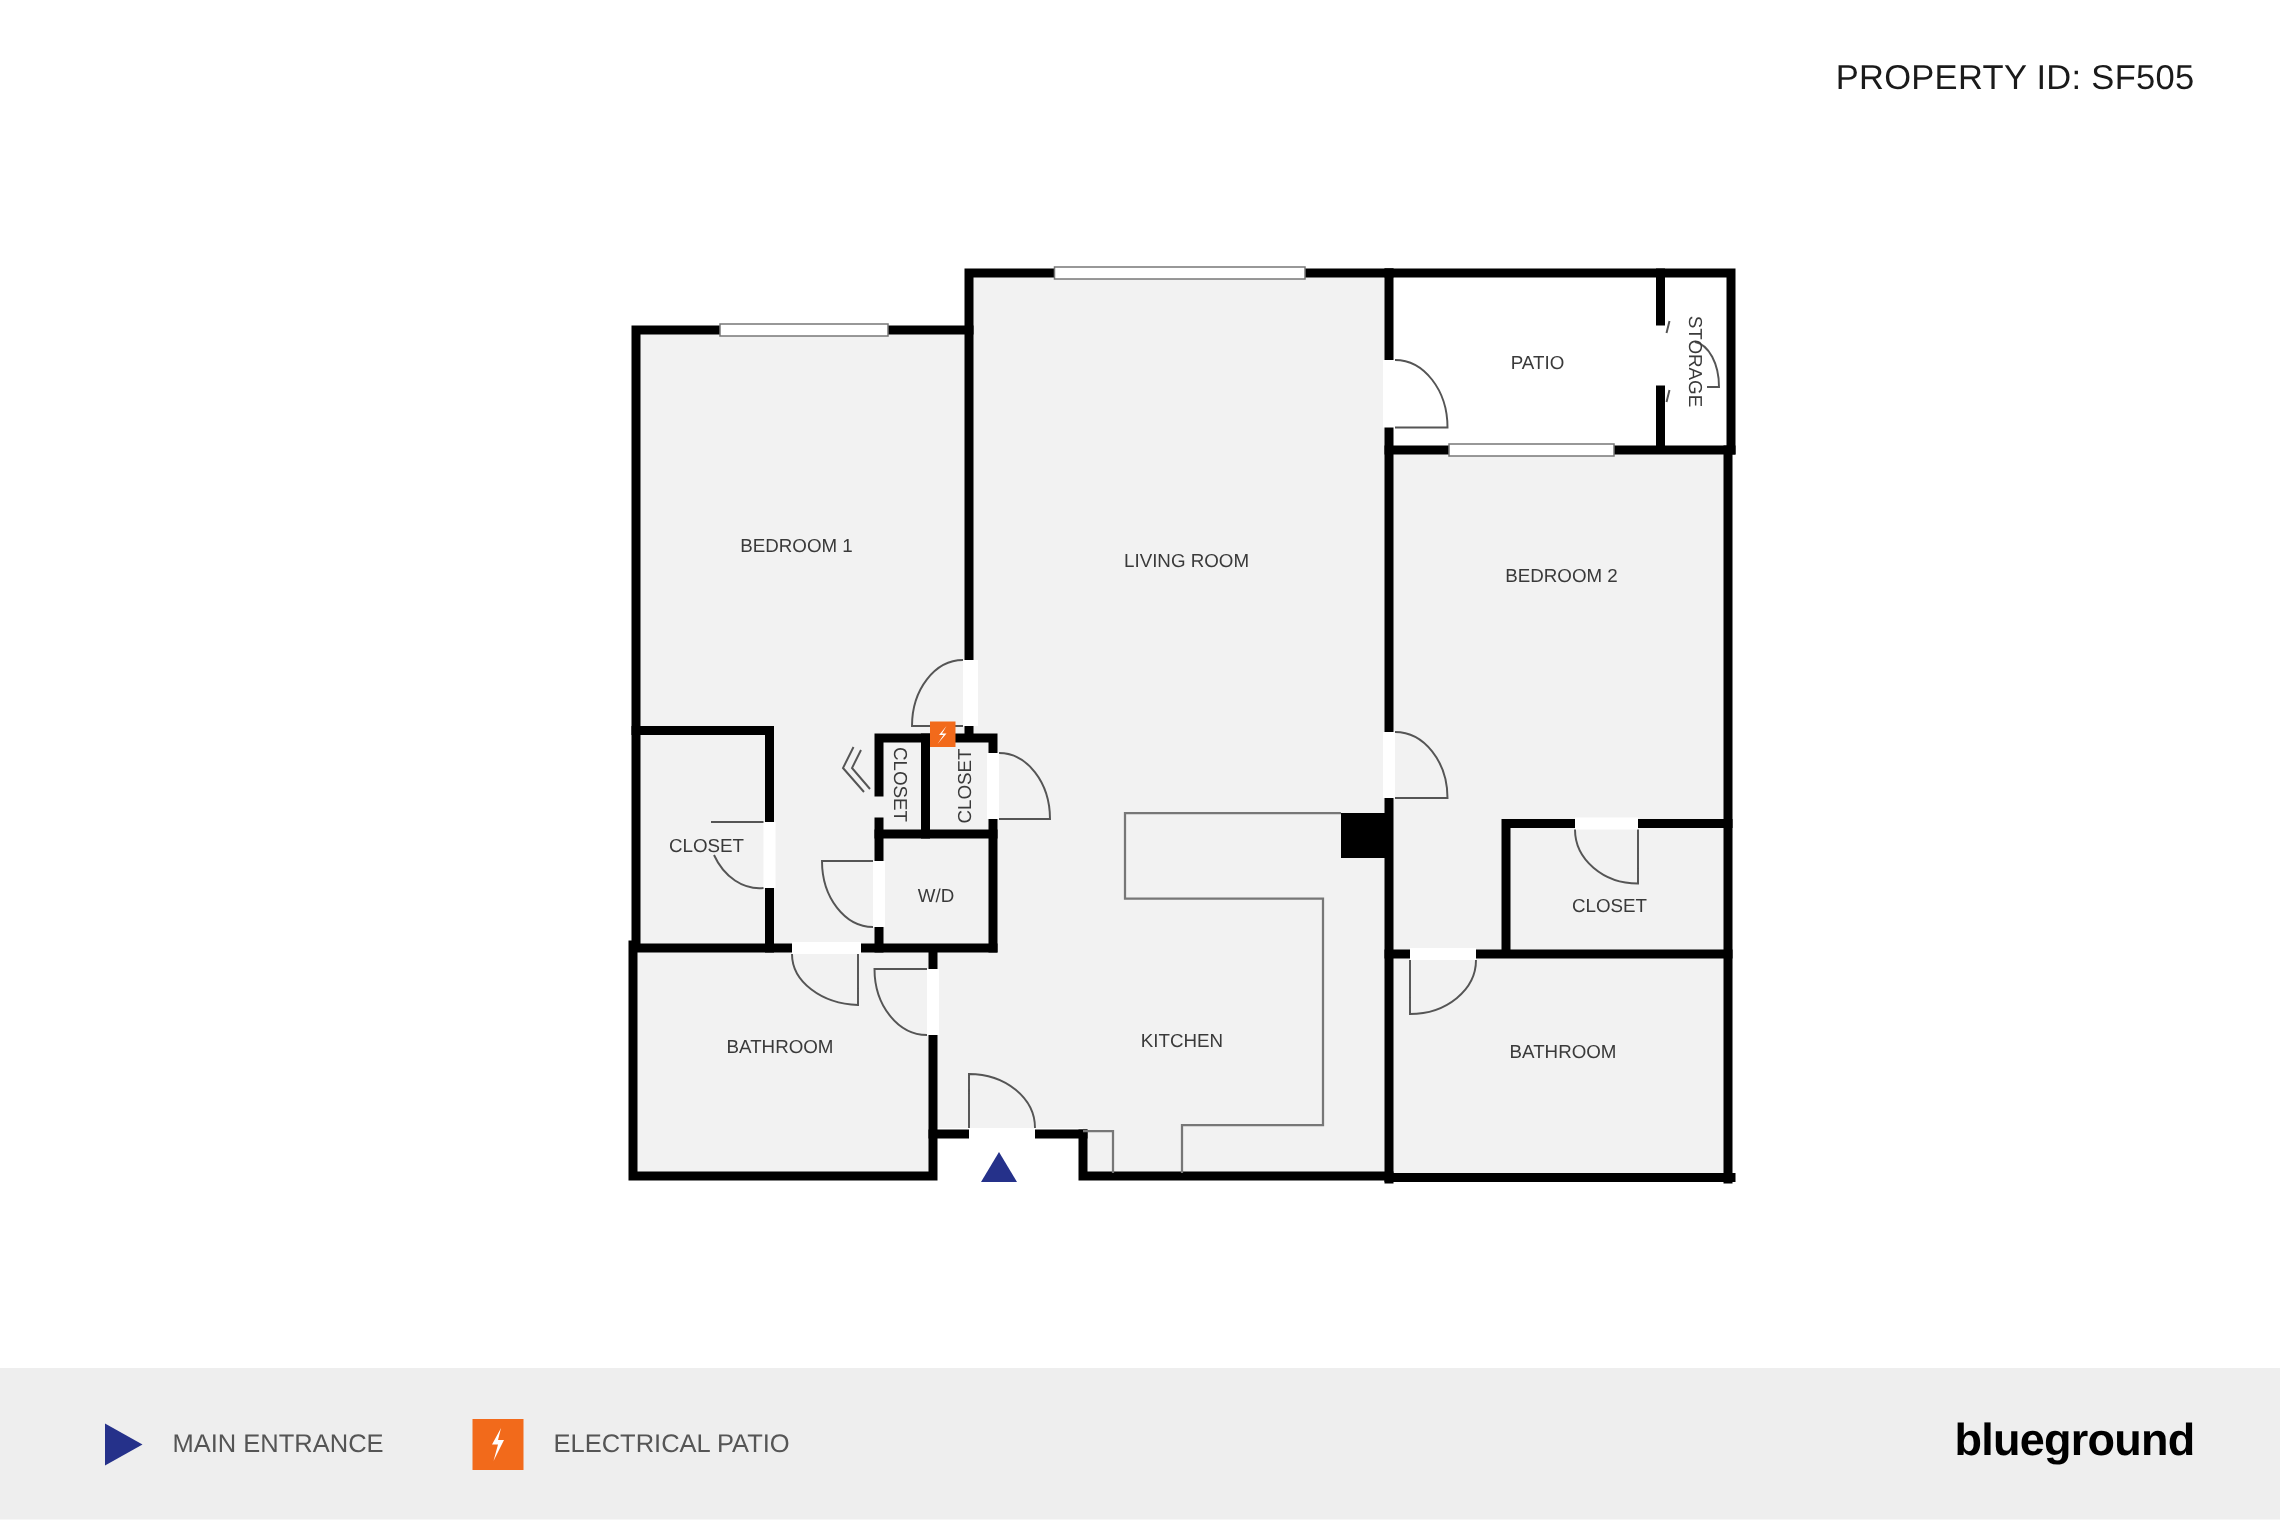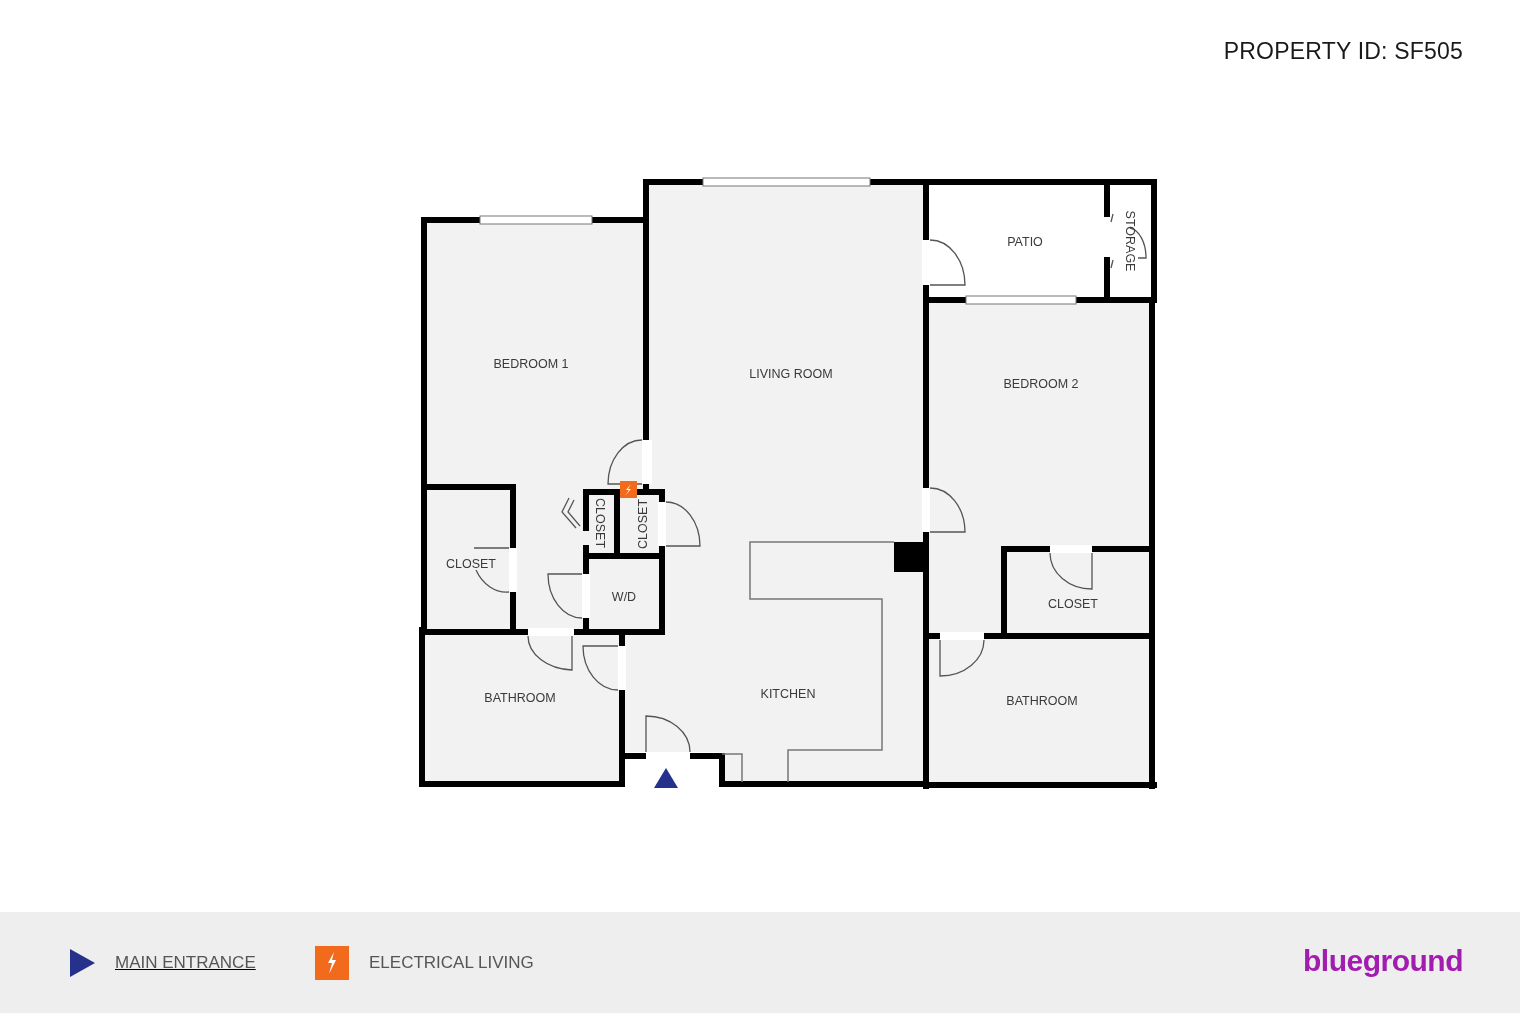--- a/index.html
+++ b/index.html
@@ -5,21 +5,21 @@
   html, body { margin:0; padding:0; }
   body { width:1520px; height:1013px; background:#ffffff; position:relative; overflow:hidden; font-family:"Liberation Sans", sans-serif; }
   .prop-id { position:absolute; right:57px; top:38px; font-size:23px; color:#1a1a1a; letter-spacing:0.2px; }
   .plan { position:absolute; left:0; top:0; width:1520px; height:910px; }
   .plan text { font-family:"Liberation Sans", sans-serif; font-size:12.5px; fill:#3a3a3a; }
   .footer { position:absolute; left:0; top:912px; width:1520px; height:101px; background:#eeeeee; }
   .legend-item { position:absolute; top:0; height:101px; display:flex; align-items:center; }
   .legend-label { font-size:17px; color:#555555; margin-left:20px; }
   .entrance-icon { width:0; height:0; border-top:14px solid transparent; border-bottom:14px solid transparent; border-left:25px solid #25318a; }
   .panel-icon { width:34px; height:34px; background:#f26a1b; display:flex; align-items:center; justify-content:center; }
-  .logo { position:absolute; right:57px; top:32px; font-size:30px; font-weight:bold; color:#a21caf; letter-spacing:-0.5px; }
+  .logo { position:absolute; right:57px; top:32px; font-size:30px; font-weight:bold; color:#000000; letter-spacing:-0.5px; }
 </style>
 </head>
 <body>
 
 <div class="prop-id">PROPERTY ID: SF505</div>
 
 <svg class="plan" viewBox="0 0 1520 910" xmlns="http://www.w3.org/2000/svg">
 
   <g fill="#f2f2f2">
     <rect x="424" y="220" width="224" height="562"></rect>
@@ -138,26 +138,26 @@
     <text transform="translate(647,524) rotate(-90)" text-anchor="middle">CLOSET</text>
     <text x="624" y="601" text-anchor="middle">W/D</text>
     <text x="1073" y="608" text-anchor="middle">CLOSET</text>
     <text x="520" y="702" text-anchor="middle">BATHROOM</text>
     <text x="788" y="698" text-anchor="middle">KITCHEN</text>
     <text x="1042" y="705" text-anchor="middle">BATHROOM</text>
   </g>
 </svg>
 
 <div class="footer">
-  <div class="legend-item" style="left:70px;text-decoration:underline;">
+  <div class="legend-item" style="left:70px;">
     <div class="entrance-icon"></div>
     <span class="legend-label">MAIN ENTRANCE</span>
   </div>
   <div class="legend-item" style="left:315px;">
     <div class="panel-icon">
       <svg width="14" height="24" viewBox="0 0 14 24">
           <path d="M9,1 L3,12 L7,12 L4,23 L11,9 L7,9 Z" fill="#fff"></path>
         </svg>
     </div>
-    <span class="legend-label">ELECTRICAL LIVING</span>
+    <span class="legend-label">ELECTRICAL PATIO</span>
   </div>
   <div class="logo">blueground</div>
 </div>
 
 </body></html>

